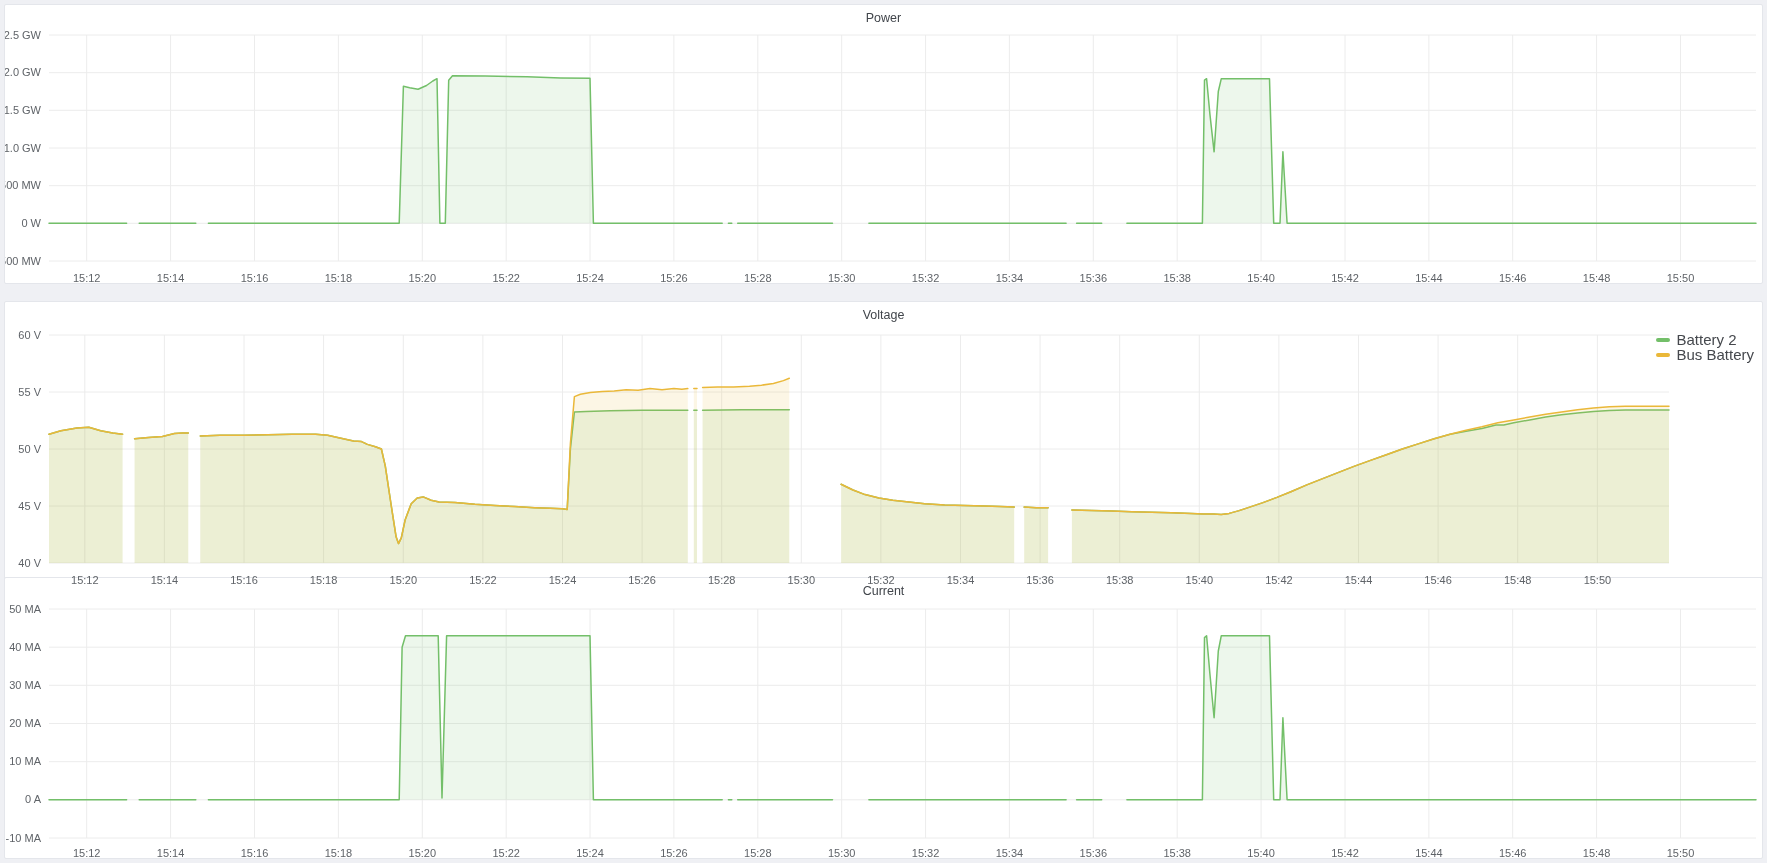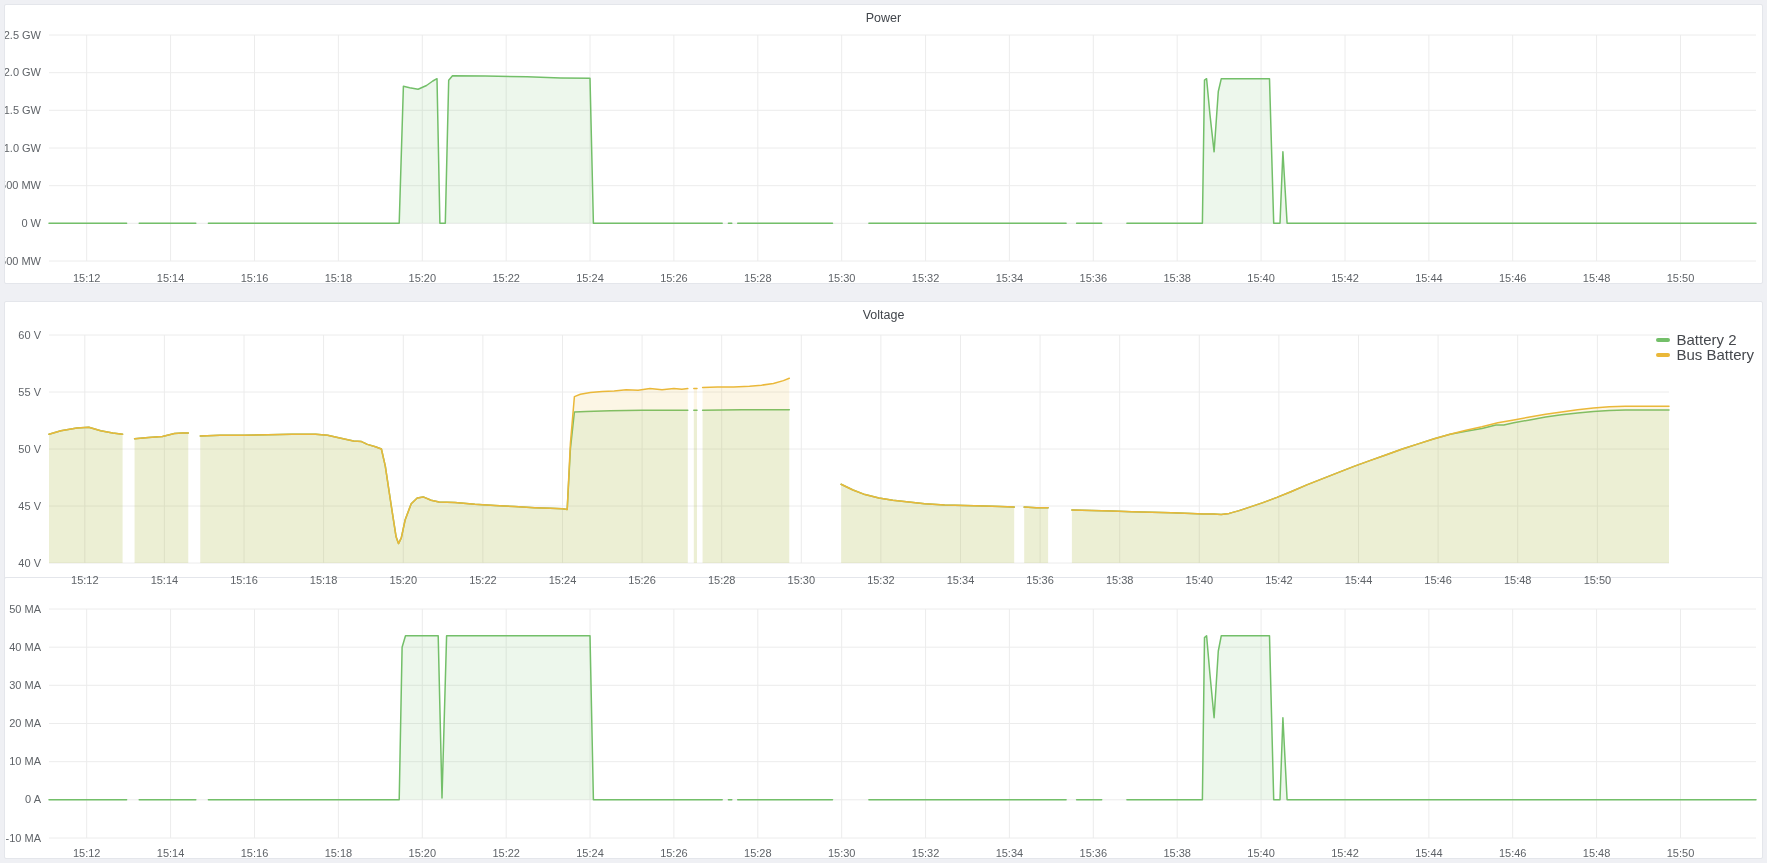--- a/index.html
+++ b/index.html
@@ -162,20 +162,21 @@
       <span class="legend-label">Battery 2</span>
     </div>
     <div class="legend-item">
       <span class="legend-swatch" style="background: rgb(234, 184, 57);"></span>
       <span class="legend-label">Bus Battery</span>
     </div>
   </div>
 </div>
 
 <div class="panel" id="panel-current">
+  <div class="panel-title">Current</div>
   <div class="plot">
       <svg width="1757" height="280">
         <line x1="44" x2="1751" y1="31.0" y2="31.0" stroke="#ececec" stroke-width="1"></line>
         <line x1="44" x2="1751" y1="69.2" y2="69.2" stroke="#ececec" stroke-width="1"></line>
         <line x1="44" x2="1751" y1="107.3" y2="107.3" stroke="#ececec" stroke-width="1"></line>
         <line x1="44" x2="1751" y1="145.5" y2="145.5" stroke="#ececec" stroke-width="1"></line>
         <line x1="44" x2="1751" y1="183.7" y2="183.7" stroke="#ececec" stroke-width="1"></line>
         <line x1="44" x2="1751" y1="221.8" y2="221.8" stroke="#ececec" stroke-width="1"></line>
         <line x1="44" x2="1751" y1="260.0" y2="260.0" stroke="#ececec" stroke-width="1"></line>
         <line x1="81.7" x2="81.7" y1="31" y2="260" stroke="#ececec" stroke-width="1"></line>

